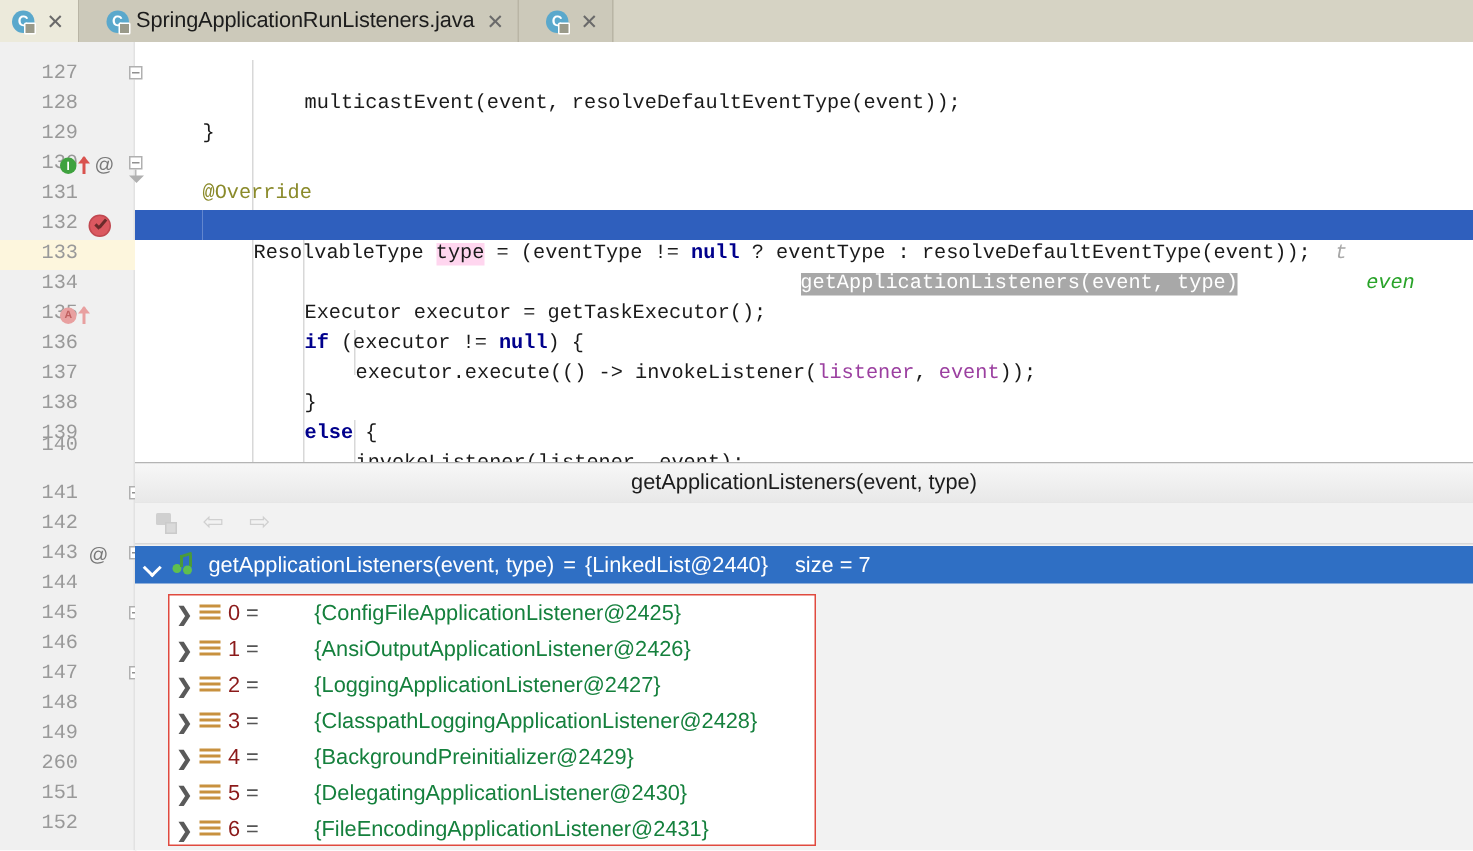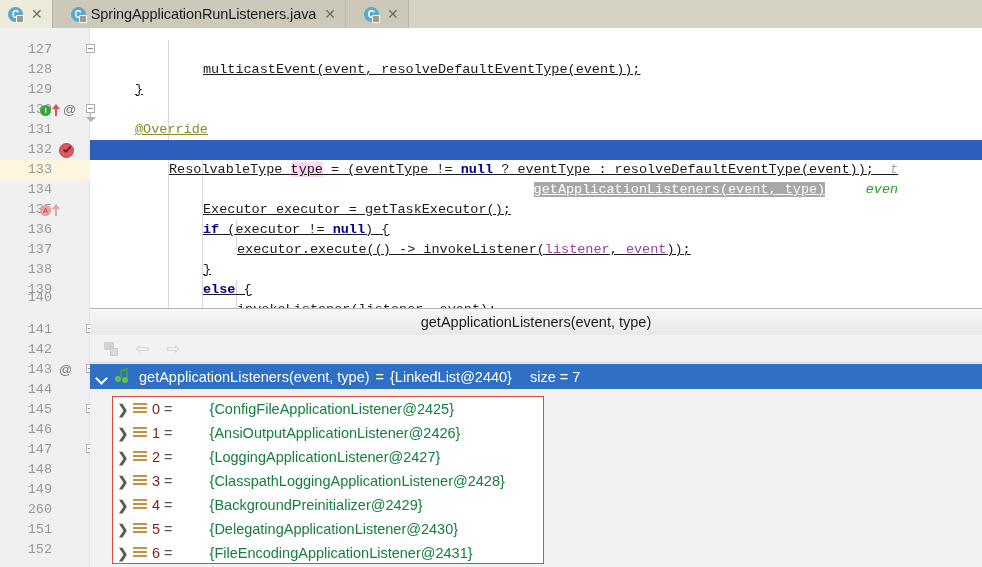--- a/index.html
+++ b/index.html
@@ -72,28 +72,28 @@
     white-space:pre;
   }
   .lnum{
     position:absolute;left:0;width:52px;text-align:right;
     color:#999999;font-size:13.5px;
     font-family:"Liberation Mono","DejaVu Sans Mono",monospace;
   }
   .code{
     position:absolute;left:135px;white-space:pre;
     font-family:"Liberation Mono","DejaVu Sans Mono",monospace;
-    font-size:13.5px;color:#1a1a1a;text-decoration:underline;
+    font-size:13.5px;color:#1a1a1a;
   }
   .kw{color:#00008c;font-weight:bold;}
   .anno{color:#8a8a2a;}
   .param{color:#9b3fa0;}
   .hl-pink{background:#ffd6ef;}
   .hint-gray{color:#a8a8a8;font-style:italic;}
-  .hint-green{color:#29a329;font-style:italic;}
+  .hint-green{color:#29a329;font-style:italic;margin-left:45px;}
 
   
   .selrow{
     position:absolute;left:135px;top:0;height:20px;background:#2f5fbd;
   }
   .selrow-left{
     position:absolute;left:90px;top:0;width:45px;height:20px;background:#2f5fbd;
   }
   .sel-text{color:#ffffff;}
   .sel-kw{color:#ffffff;font-weight:bold;}

